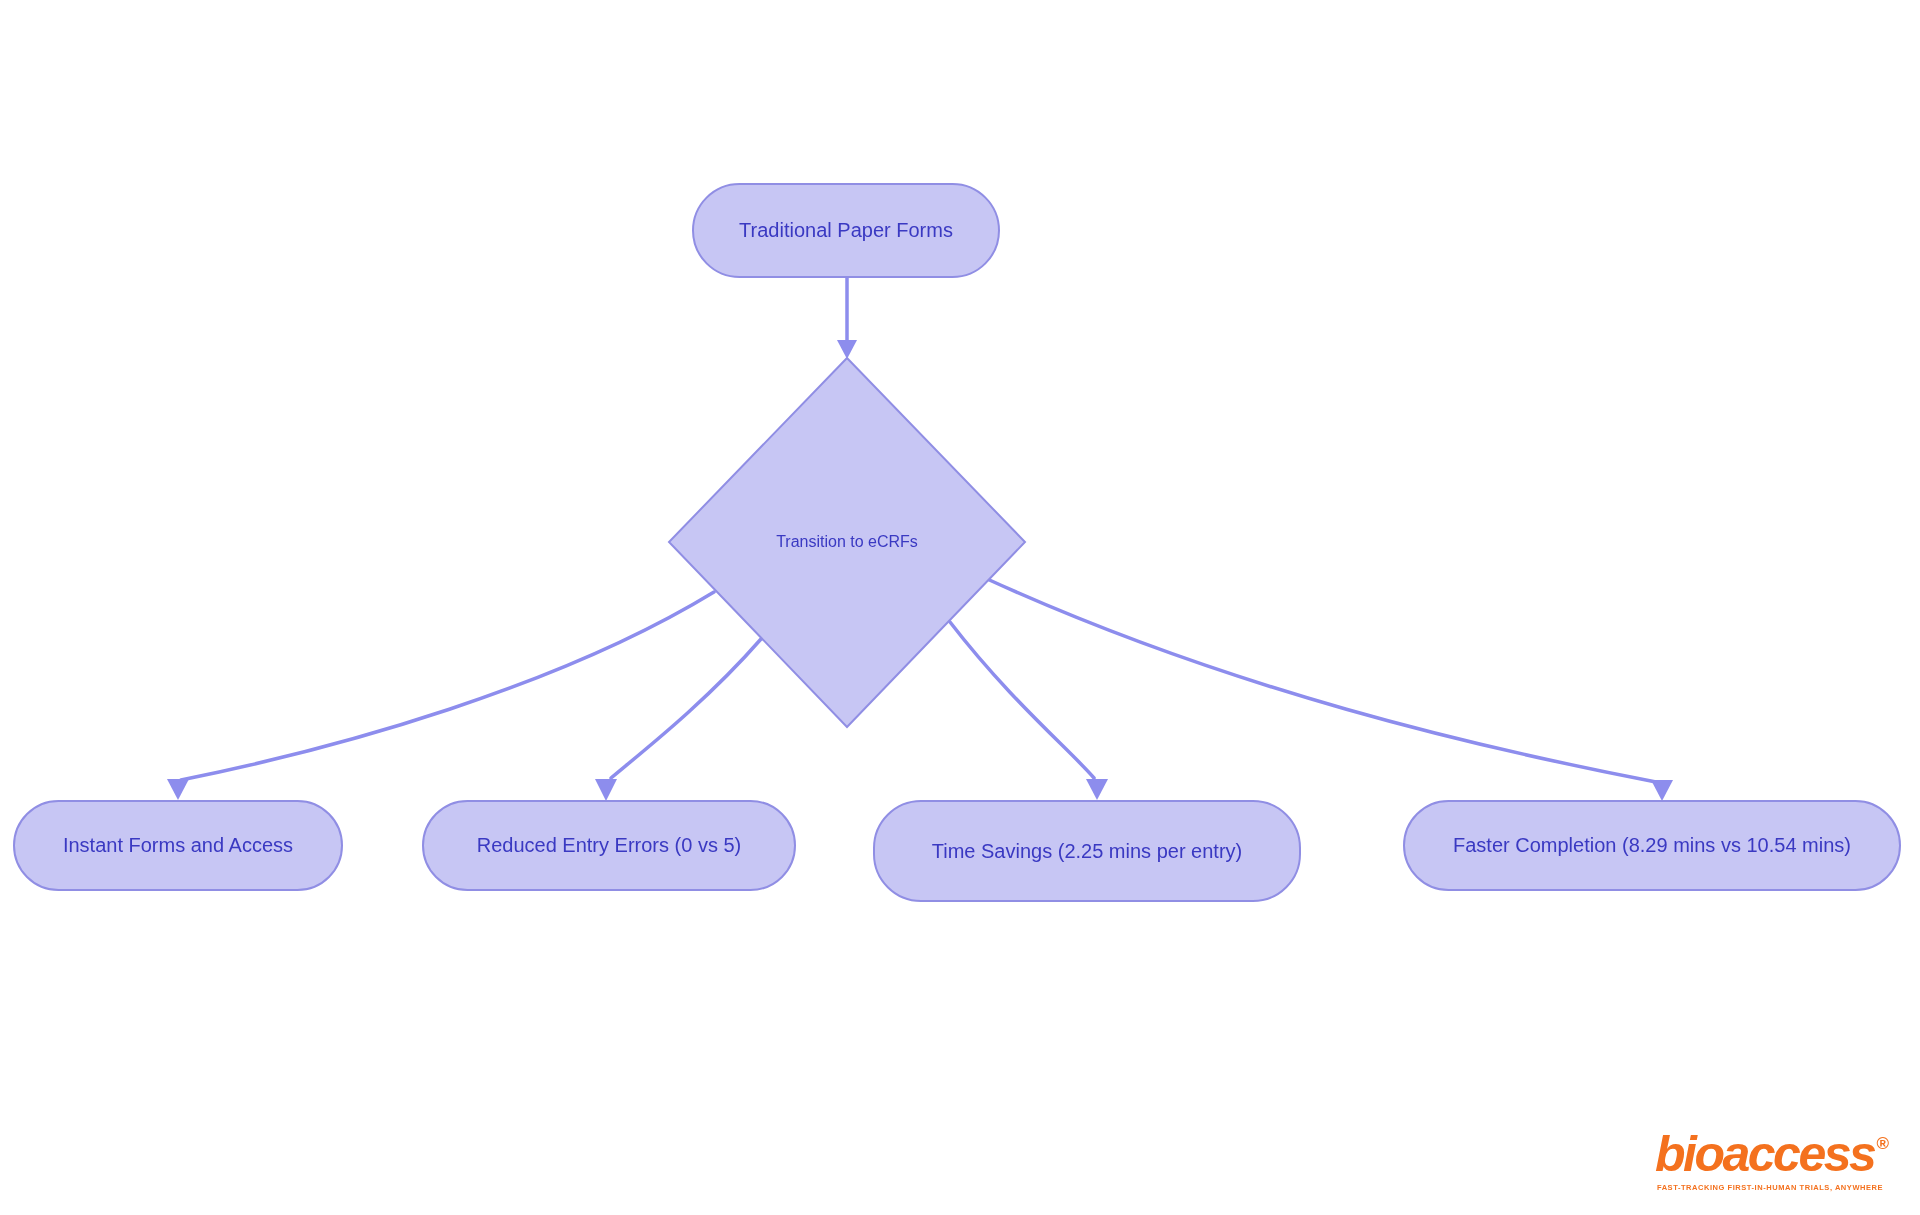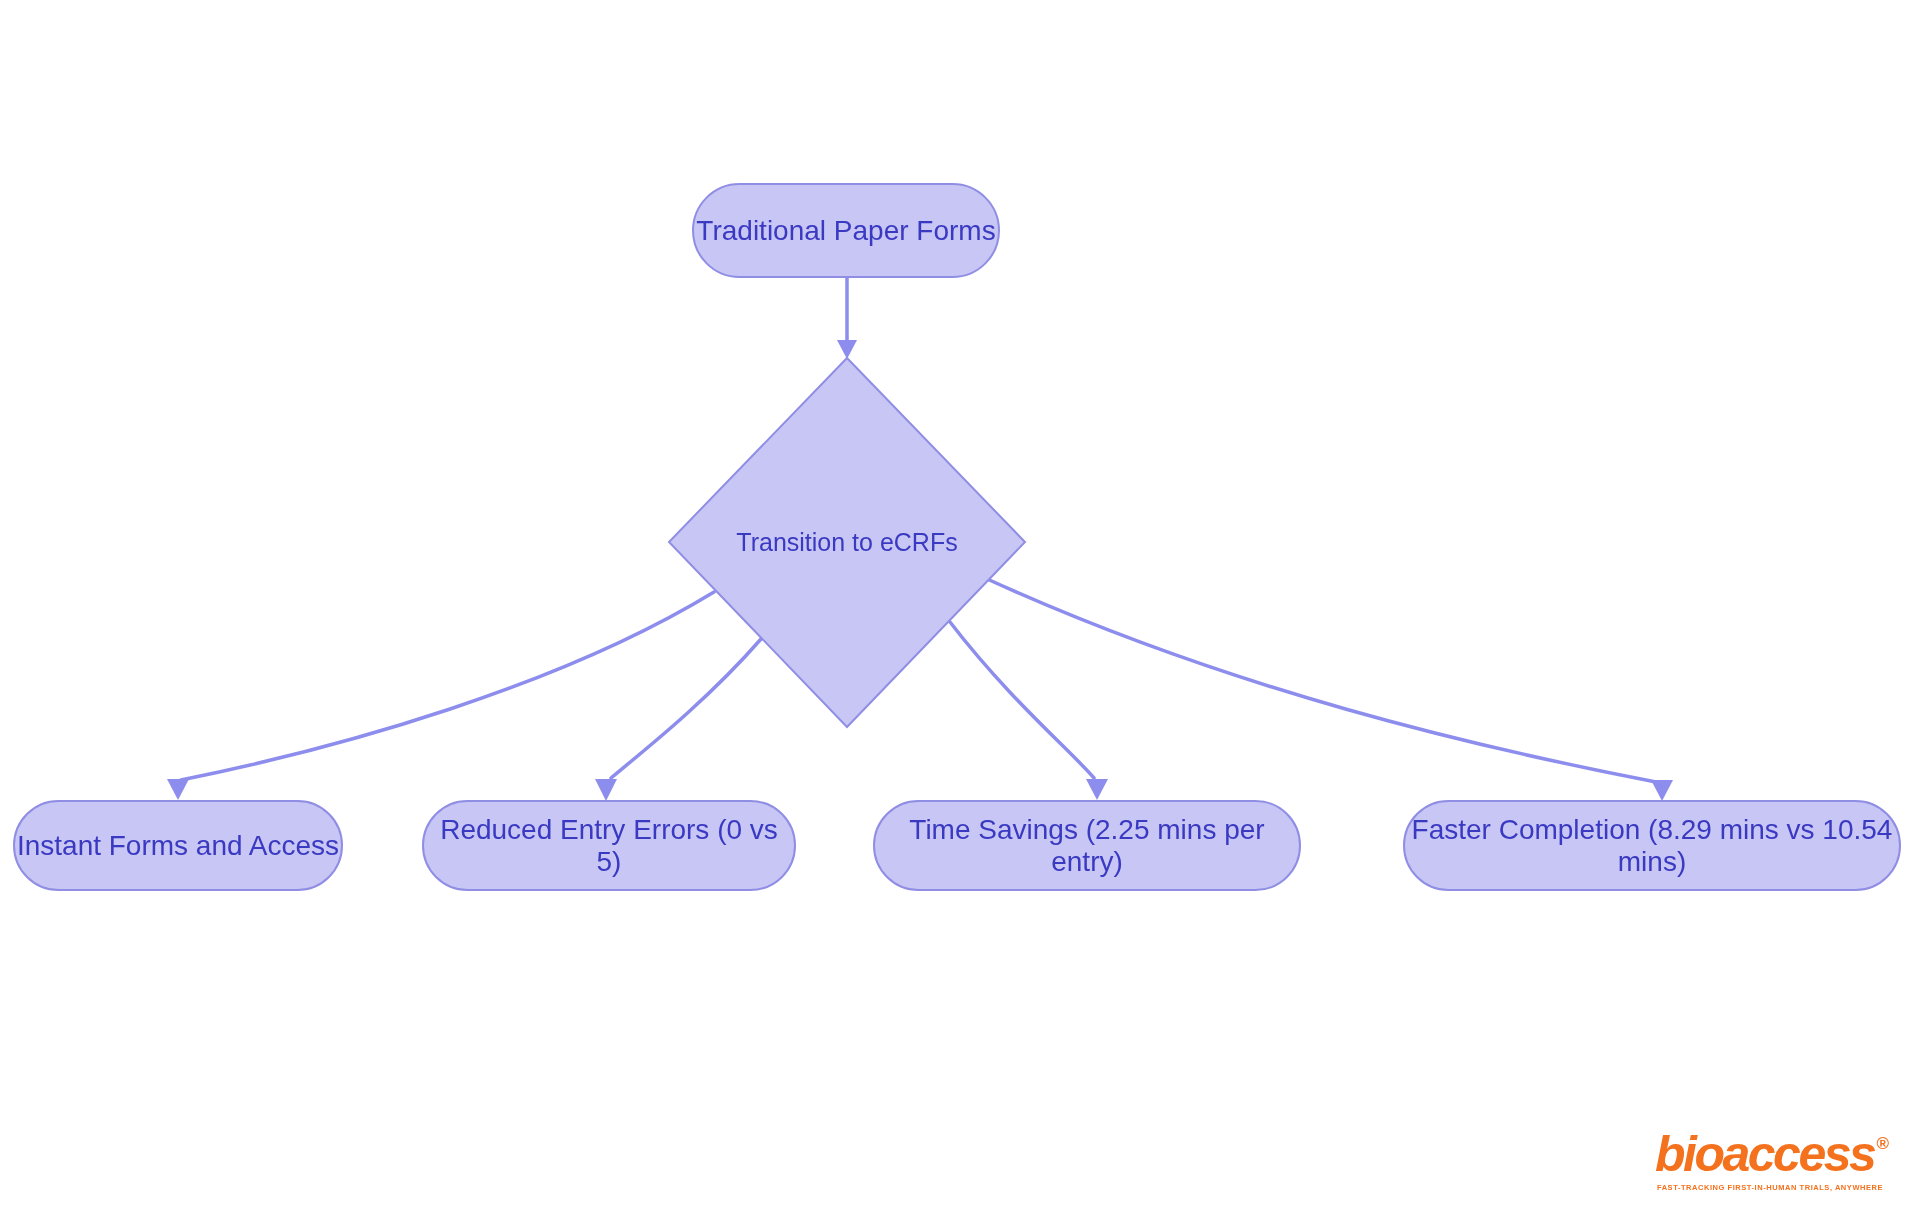--- a/index.html
+++ b/index.html
@@ -34,37 +34,37 @@
 
   .pill {
     position: absolute;
     display: flex;
     align-items: center;
     justify-content: center;
     background: var(--node_fill, #c7c6f4);
     border: 2px solid var(--node_border, #908ee4);
     border-radius: 48px;
     color: var(--ink, #3a39c2);
-    font-size: 28px;
+    font-size: 20px;
     text-align: center;
   }
   .pill-start  { left: 692px;  top: 183px; width: 308px; height: 95px; }
   .pill-o1     { left: 13px;   top: 800px; width: 330px; height: 91px; }
   .pill-o2     { left: 422px;  top: 800px; width: 374px; height: 91px; }
-  .pill-o3     { left: 873px;  top: 800px; width: 428px; height: 91px; }
+  .pill-o3     { left: 873px;  top: 800px; width: 428px; height: 102px; }
   .pill-o4     { left: 1403px; top: 800px; width: 498px; height: 91px; text-align: center; }
 
   .diamond-label {
     position: absolute;
     left: 697px; top: 521px;
     width: 300px; height: 42px;
     line-height: 42px;
     text-align: center;
     color: var(--ink, #3a39c2);
-    font-size: 25px;
+    font-size: 16px;
   }
 
   .logo {
     position: absolute;
     left: 1655px; top: 1120px;
     width: 230px;
     color: var(--logo_orange, #f4711e);
   }
   .logo-brand {
     font-size: 50px;

